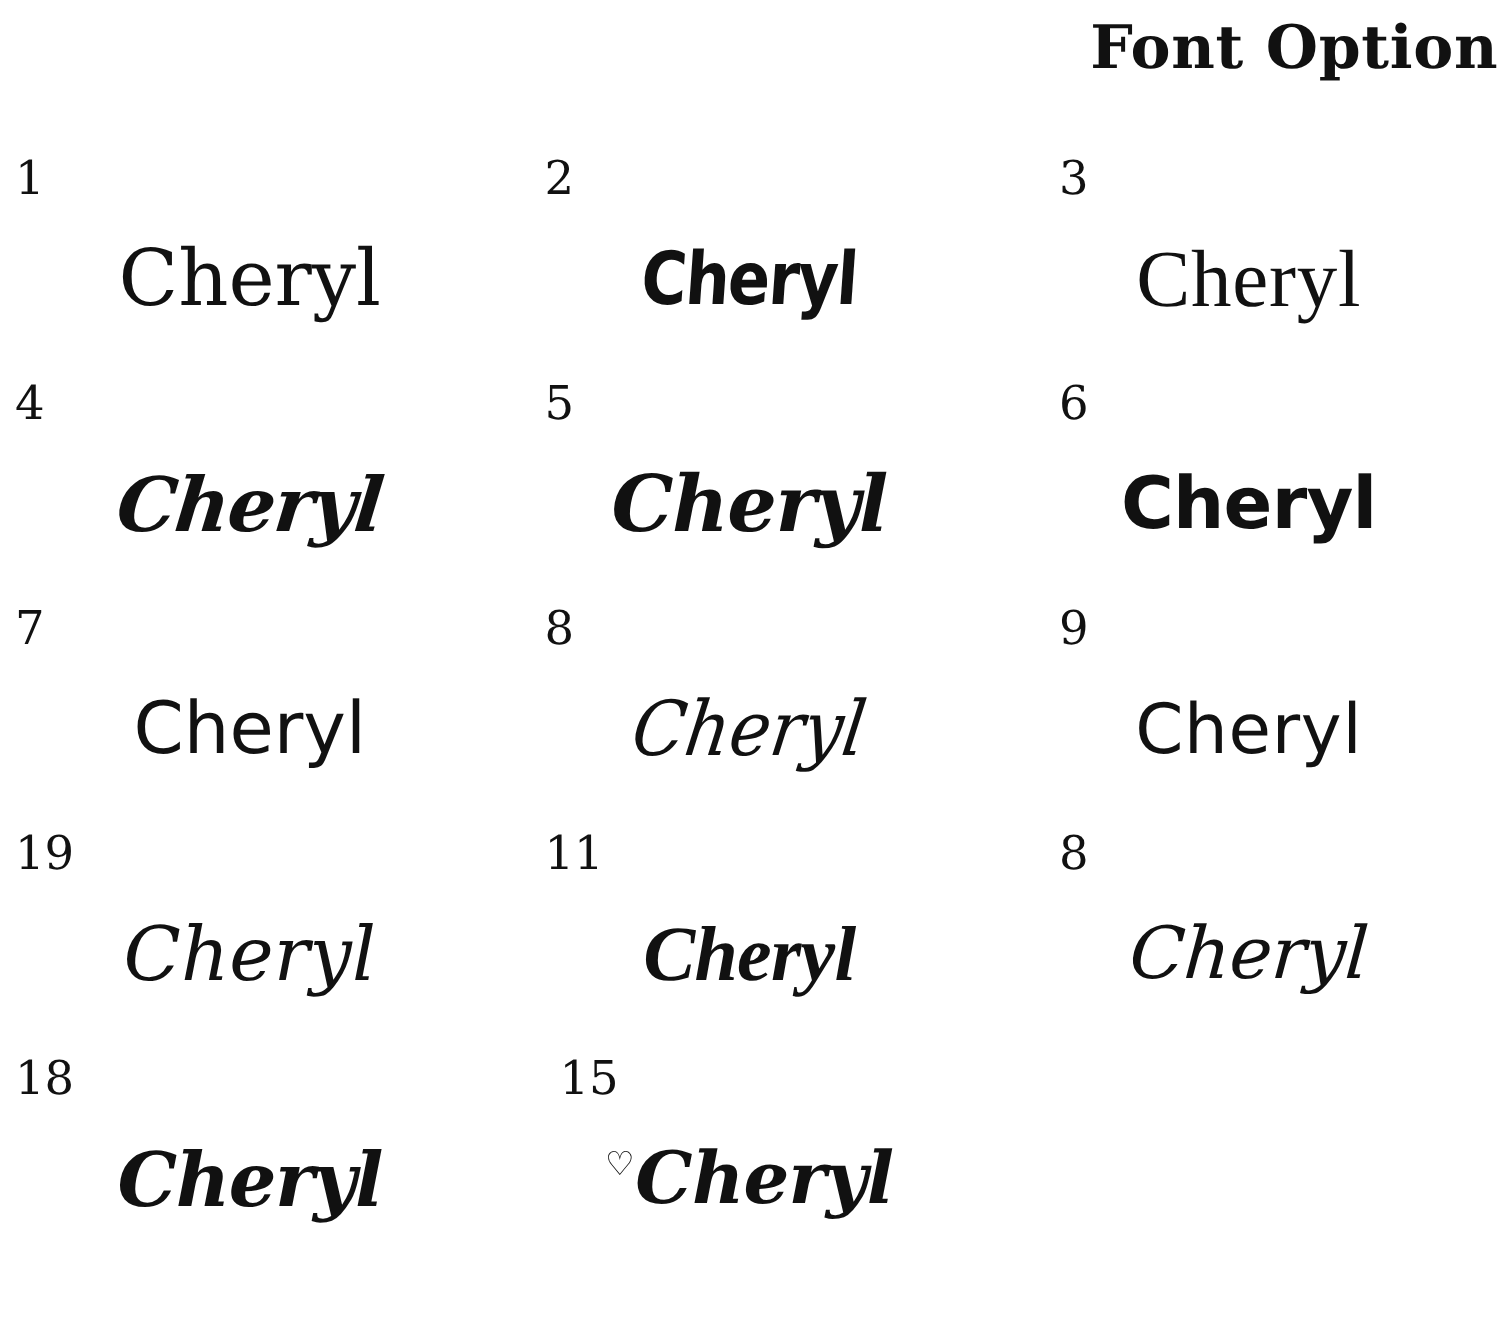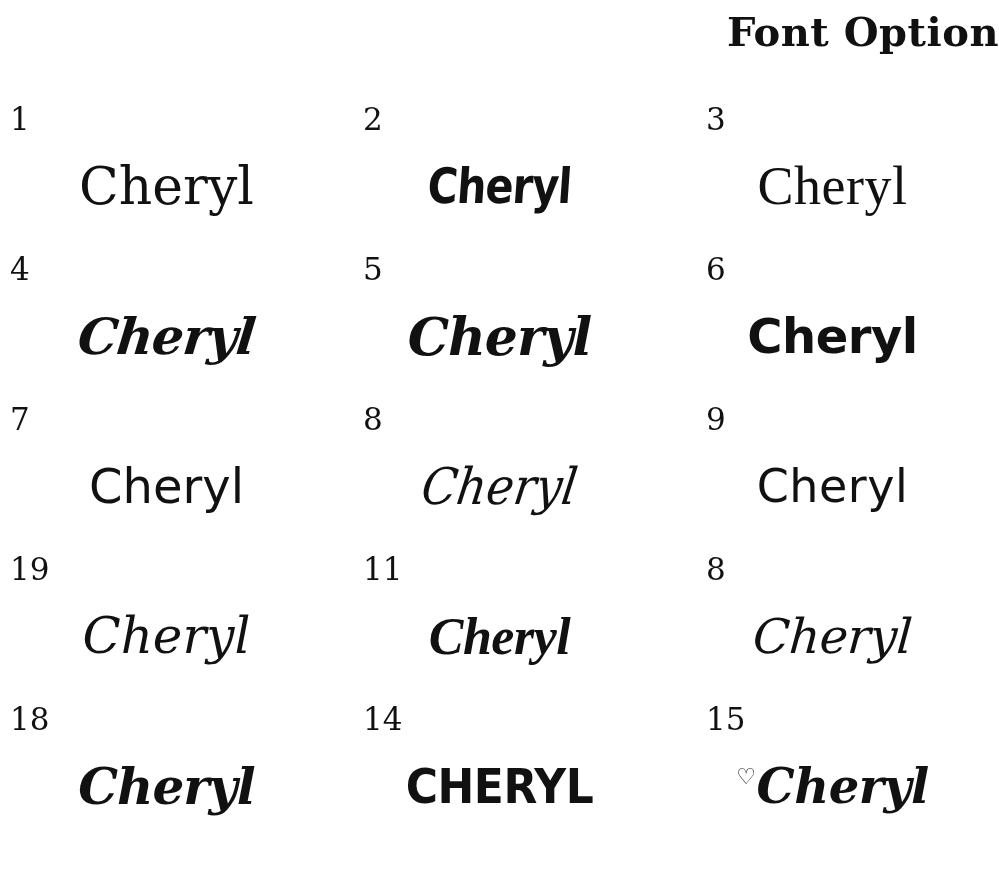--- a/index.html
+++ b/index.html
@@ -158,24 +158,20 @@
     <div class="cell c3">
       <span class="num">8</span>
       <span class="sample f12">Cheryl</span>
     </div>
 
     <div class="cell c1">
       <span class="num">18</span>
       <span class="sample f13">Cheryl</span>
     </div>
 
-    <div class="cell c2">
-      <span class="num">14</span>
-      <span class="sample f14">Cheryl</span>
-    </div>
 
     <div class="cell c3">
       <span class="num">15</span>
       <span class="sample f15">
         <span class="heart-mark">♡</span>
           <span>Cheryl</span>
       </span>
     </div>
 
   </div>

